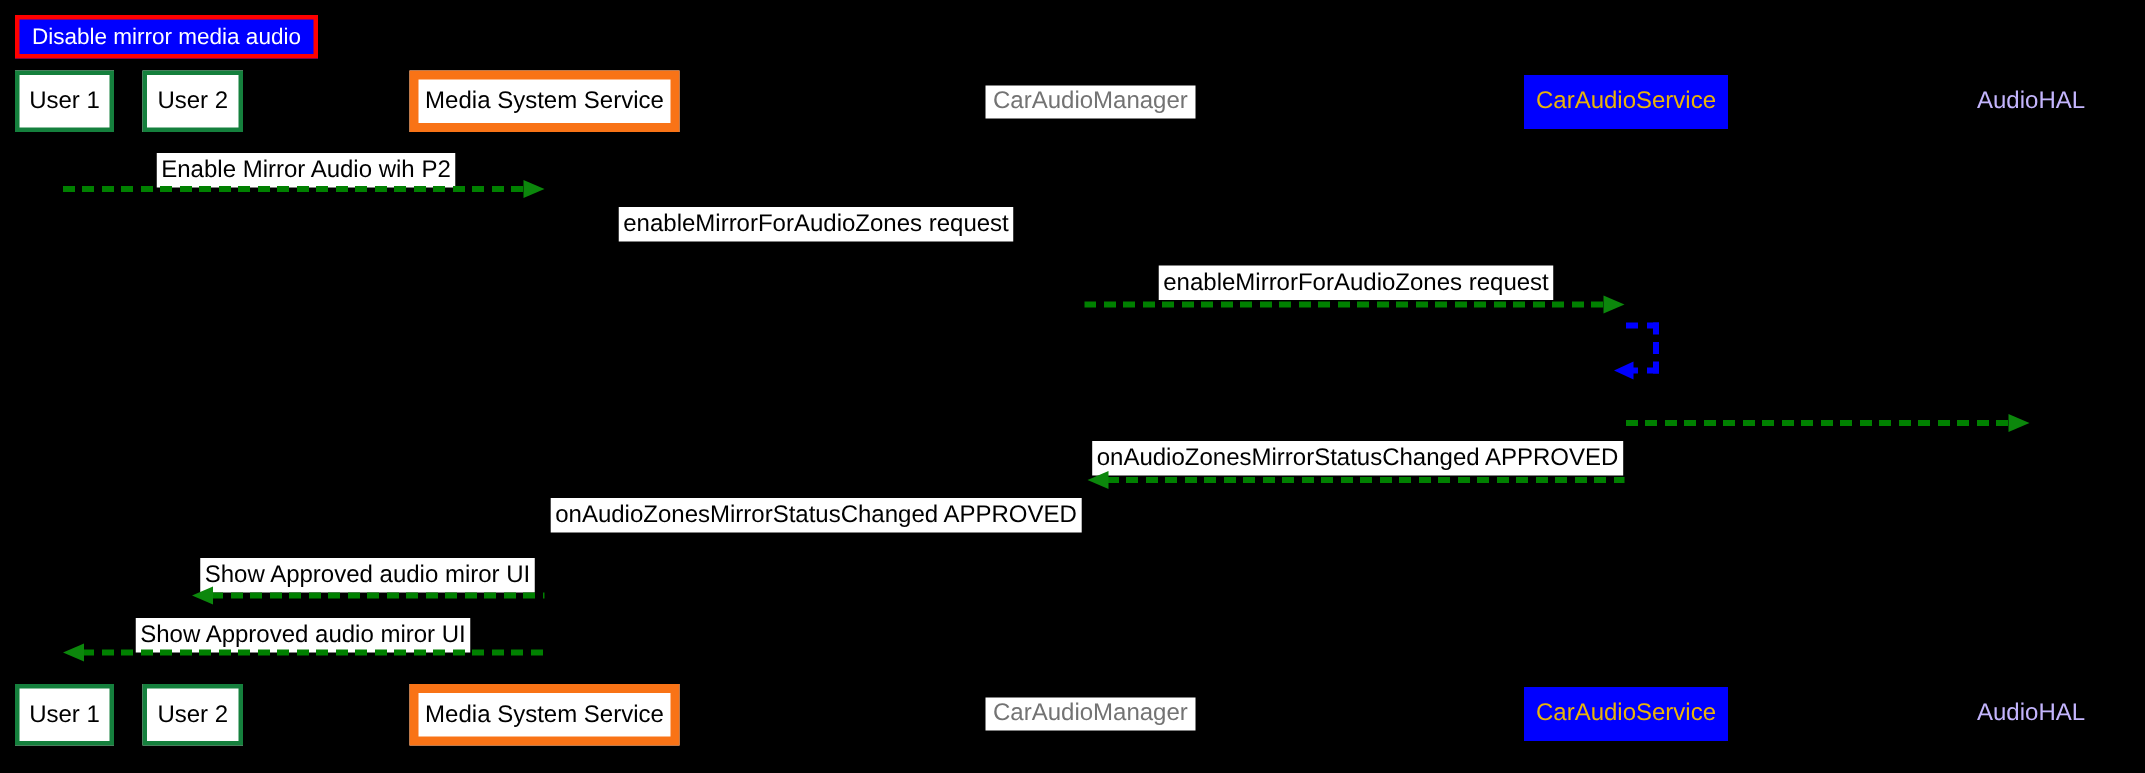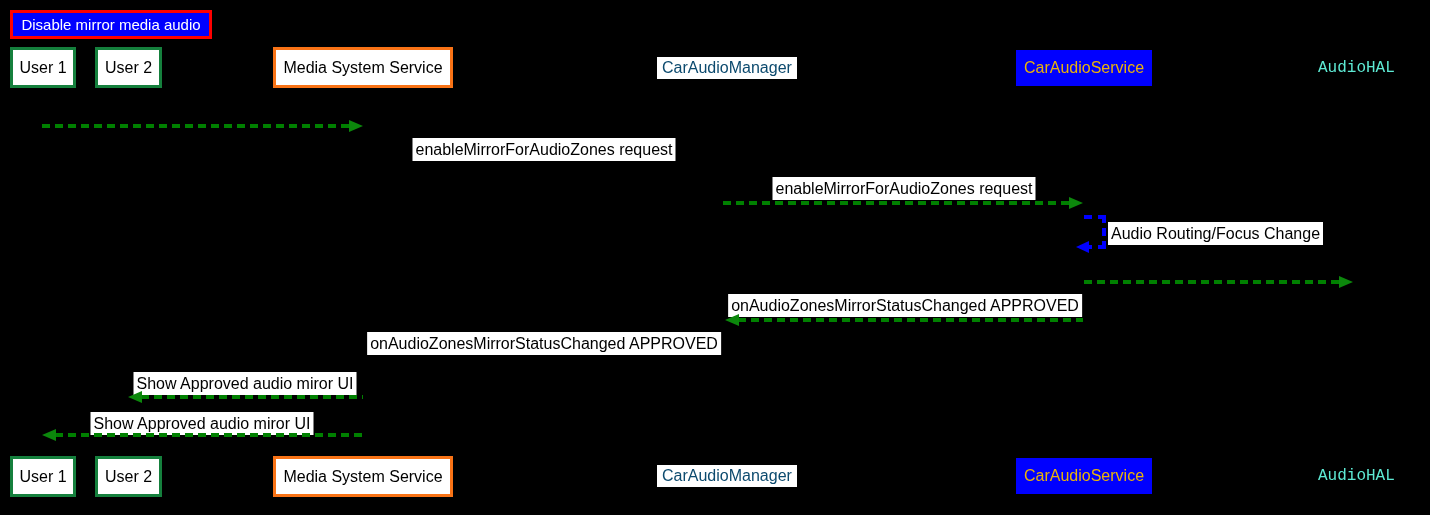--- a/index.html
+++ b/index.html
@@ -9,29 +9,29 @@
   }
   .stage{position:absolute;left:0;top:0;width:1324px;height:515px}
 
   
   .pbox{
     position:absolute;background:#fff;color:#000;box-sizing:border-box;
     display:flex;align-items:center;justify-content:center;
     font-size:16px;white-space:nowrap;
   }
   .red-border{border:3px solid #15803d}
-  .green-border{border:3px solid #f97316}
+  .green-border{border:6px solid #f97316}
   .blue-fill{background:#0000ff;color:#eab308;border:none}
   .plain-label{
-    position:absolute;background:#fff;color:#0c4a6e;font-size:16px;
+    position:absolute;background:#fff;color:#737373;font-size:16px;
     padding:2px 5px;white-space:nowrap;
   }
   .text-only{
-    position:absolute;background:transparent;color:#5eead4;font-size:16px;
-    padding:2px 0;white-space:nowrap;font-family:Liberation Mono, monospace;
+    position:absolute;background:transparent;color:#c4b5fd;font-size:16px;
+    padding:2px 0;white-space:nowrap;
   }
 
   
   .title-box{
     position:absolute;left:10px;top:10px;width:202px;height:29px;
     background:#0000ff;border:3px solid #ff0000;color:#fff;box-sizing:border-box;
     display:flex;align-items:center;justify-content:center;font-size:15px;white-space:nowrap;
   }
 
   
@@ -112,30 +112,30 @@
 
   <div class="title-box">Disable mirror media audio</div>
 
   <div class="pbox red-border p-user1-t">User 1</div>
   <div class="pbox red-border p-user2-t">User 2</div>
   <div class="pbox green-border p-media-t">Media System Service</div>
   <div class="plain-label p-cam-t">CarAudioManager</div>
   <div class="pbox blue-fill p-cas-t">CarAudioService</div>
   <div class="text-only p-hal-t">AudioHAL</div>
 
+  <div class="msg c lbl-m1">Enable Mirror Audio wih P2</div>
   <div class="dash ln-m1"></div>
   <div class="ah r hd-m1"></div>
 
   <div class="msg c lbl-m2">enableMirrorForAudioZones request</div>
 
   <div class="msg c lbl-m3">enableMirrorForAudioZones request</div>
   <div class="dash ln-m3"></div>
   <div class="ah r hd-m3"></div>
 
-  <div class="msg lbl-m4">Audio Routing/Focus Change</div>
   <div class="loop"></div>
   <div class="ah bl hd-m4"></div>
 
   <div class="dash ln-m5"></div>
   <div class="ah r hd-m5"></div>
 
   <div class="msg c lbl-m6">onAudioZonesMirrorStatusChanged APPROVED</div>
   <div class="dash ln-m6"></div>
   <div class="ah l hd-m6"></div>
 

